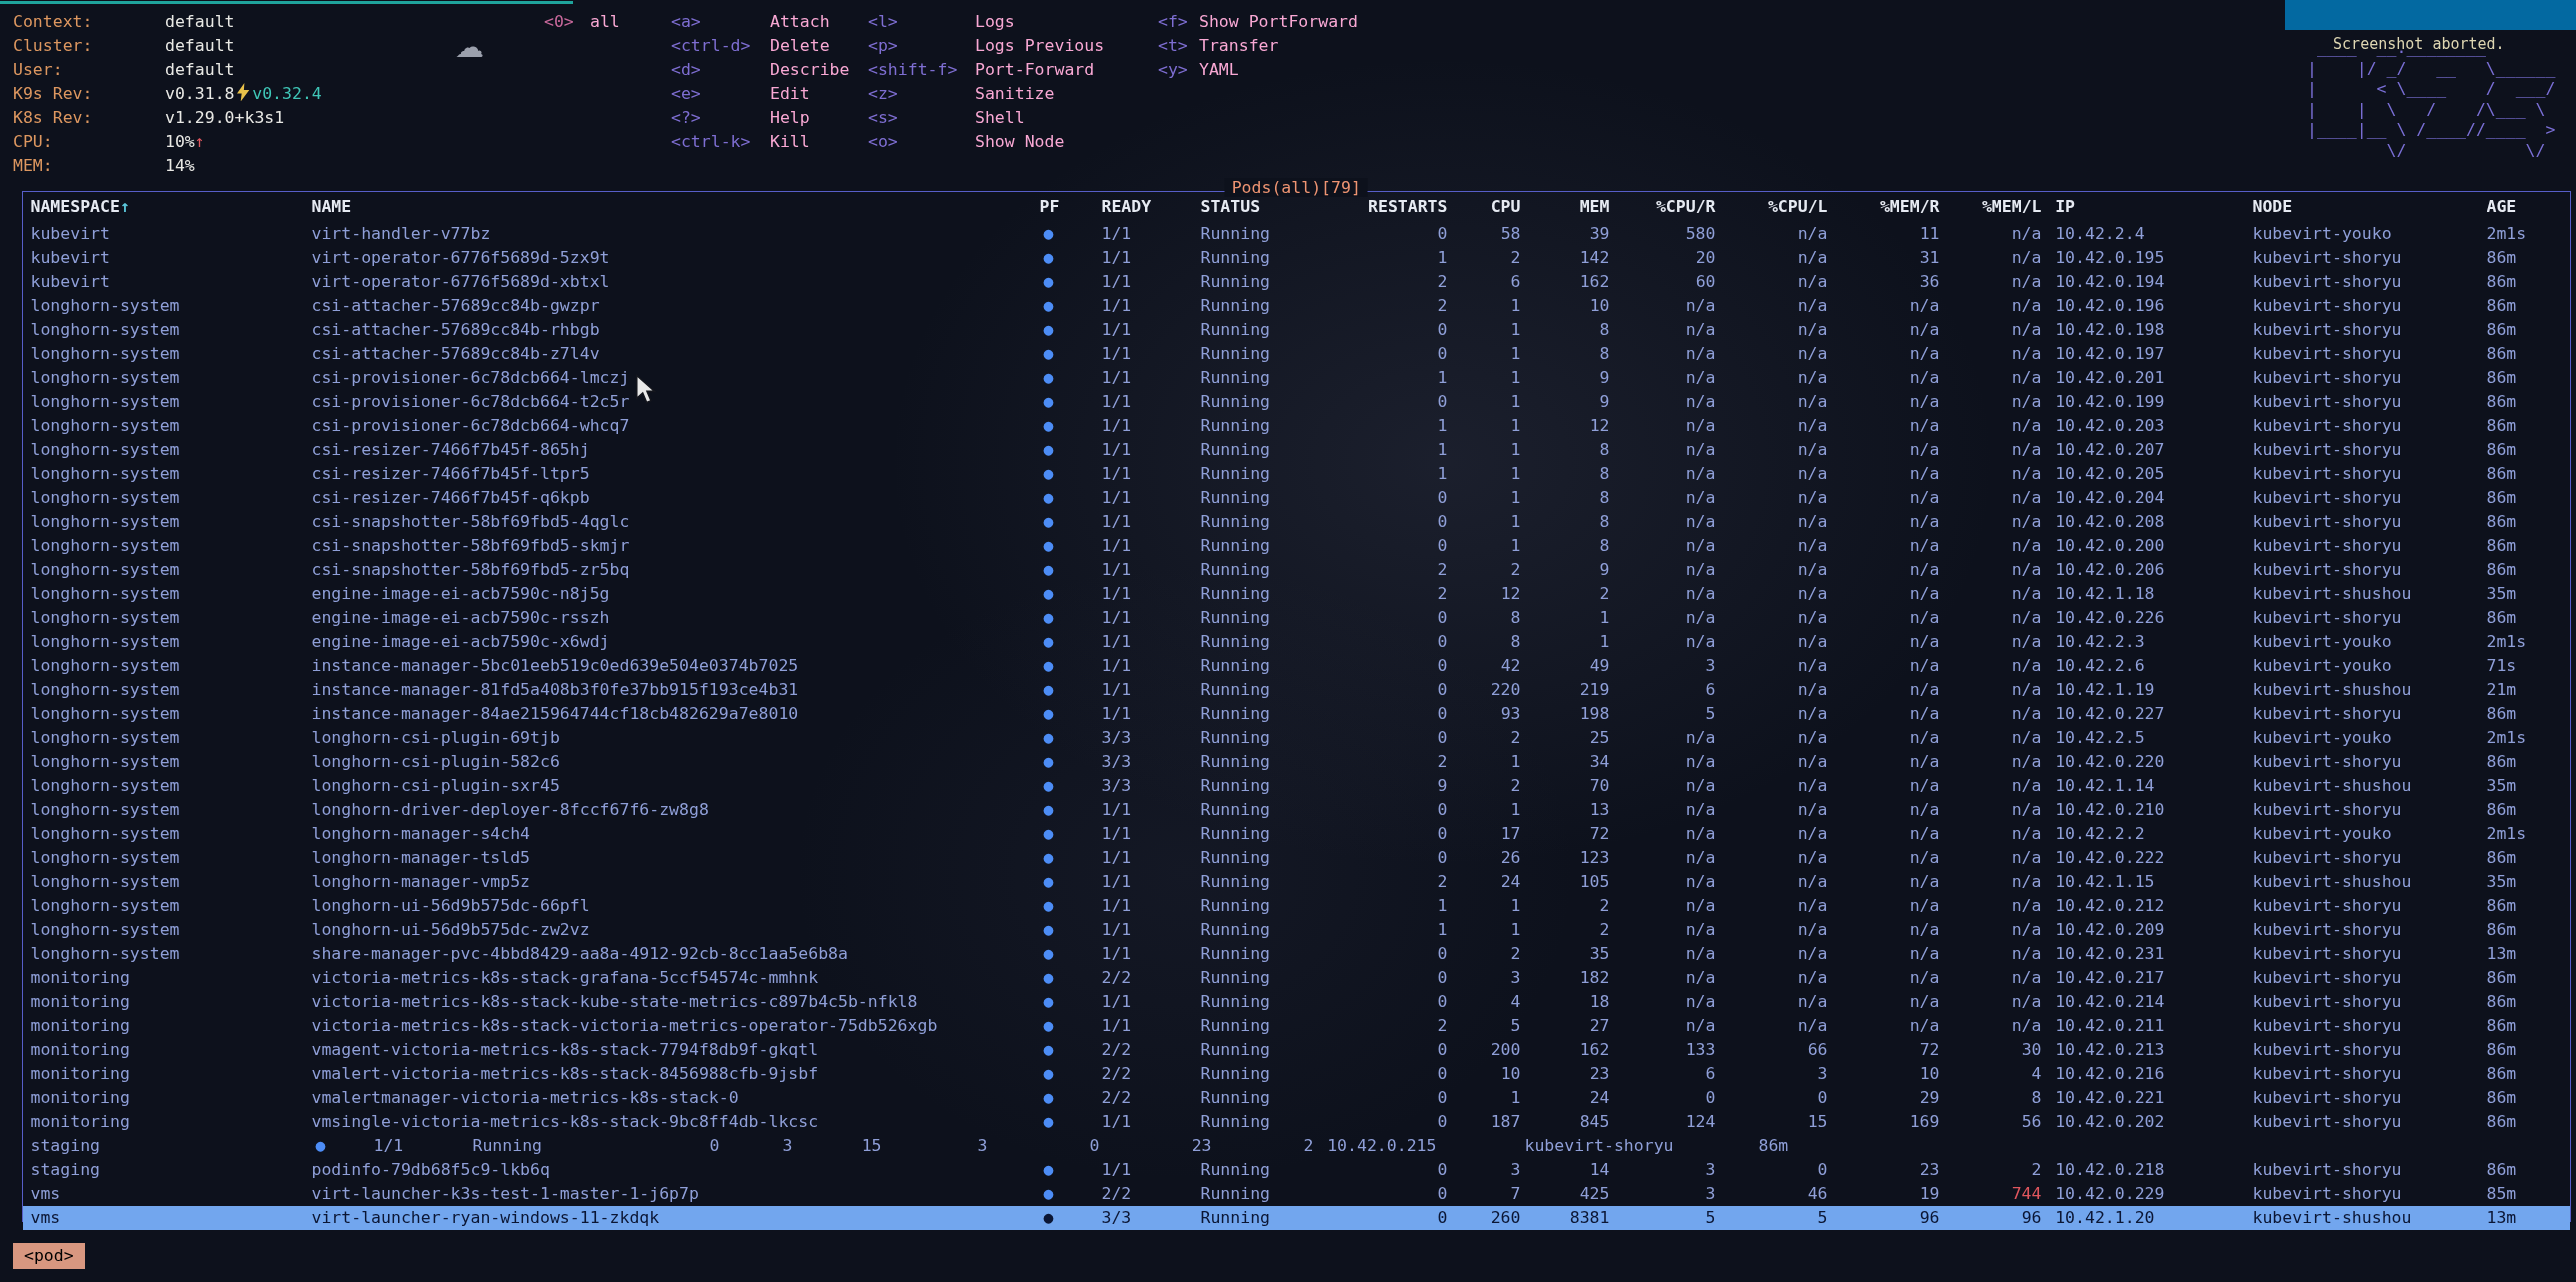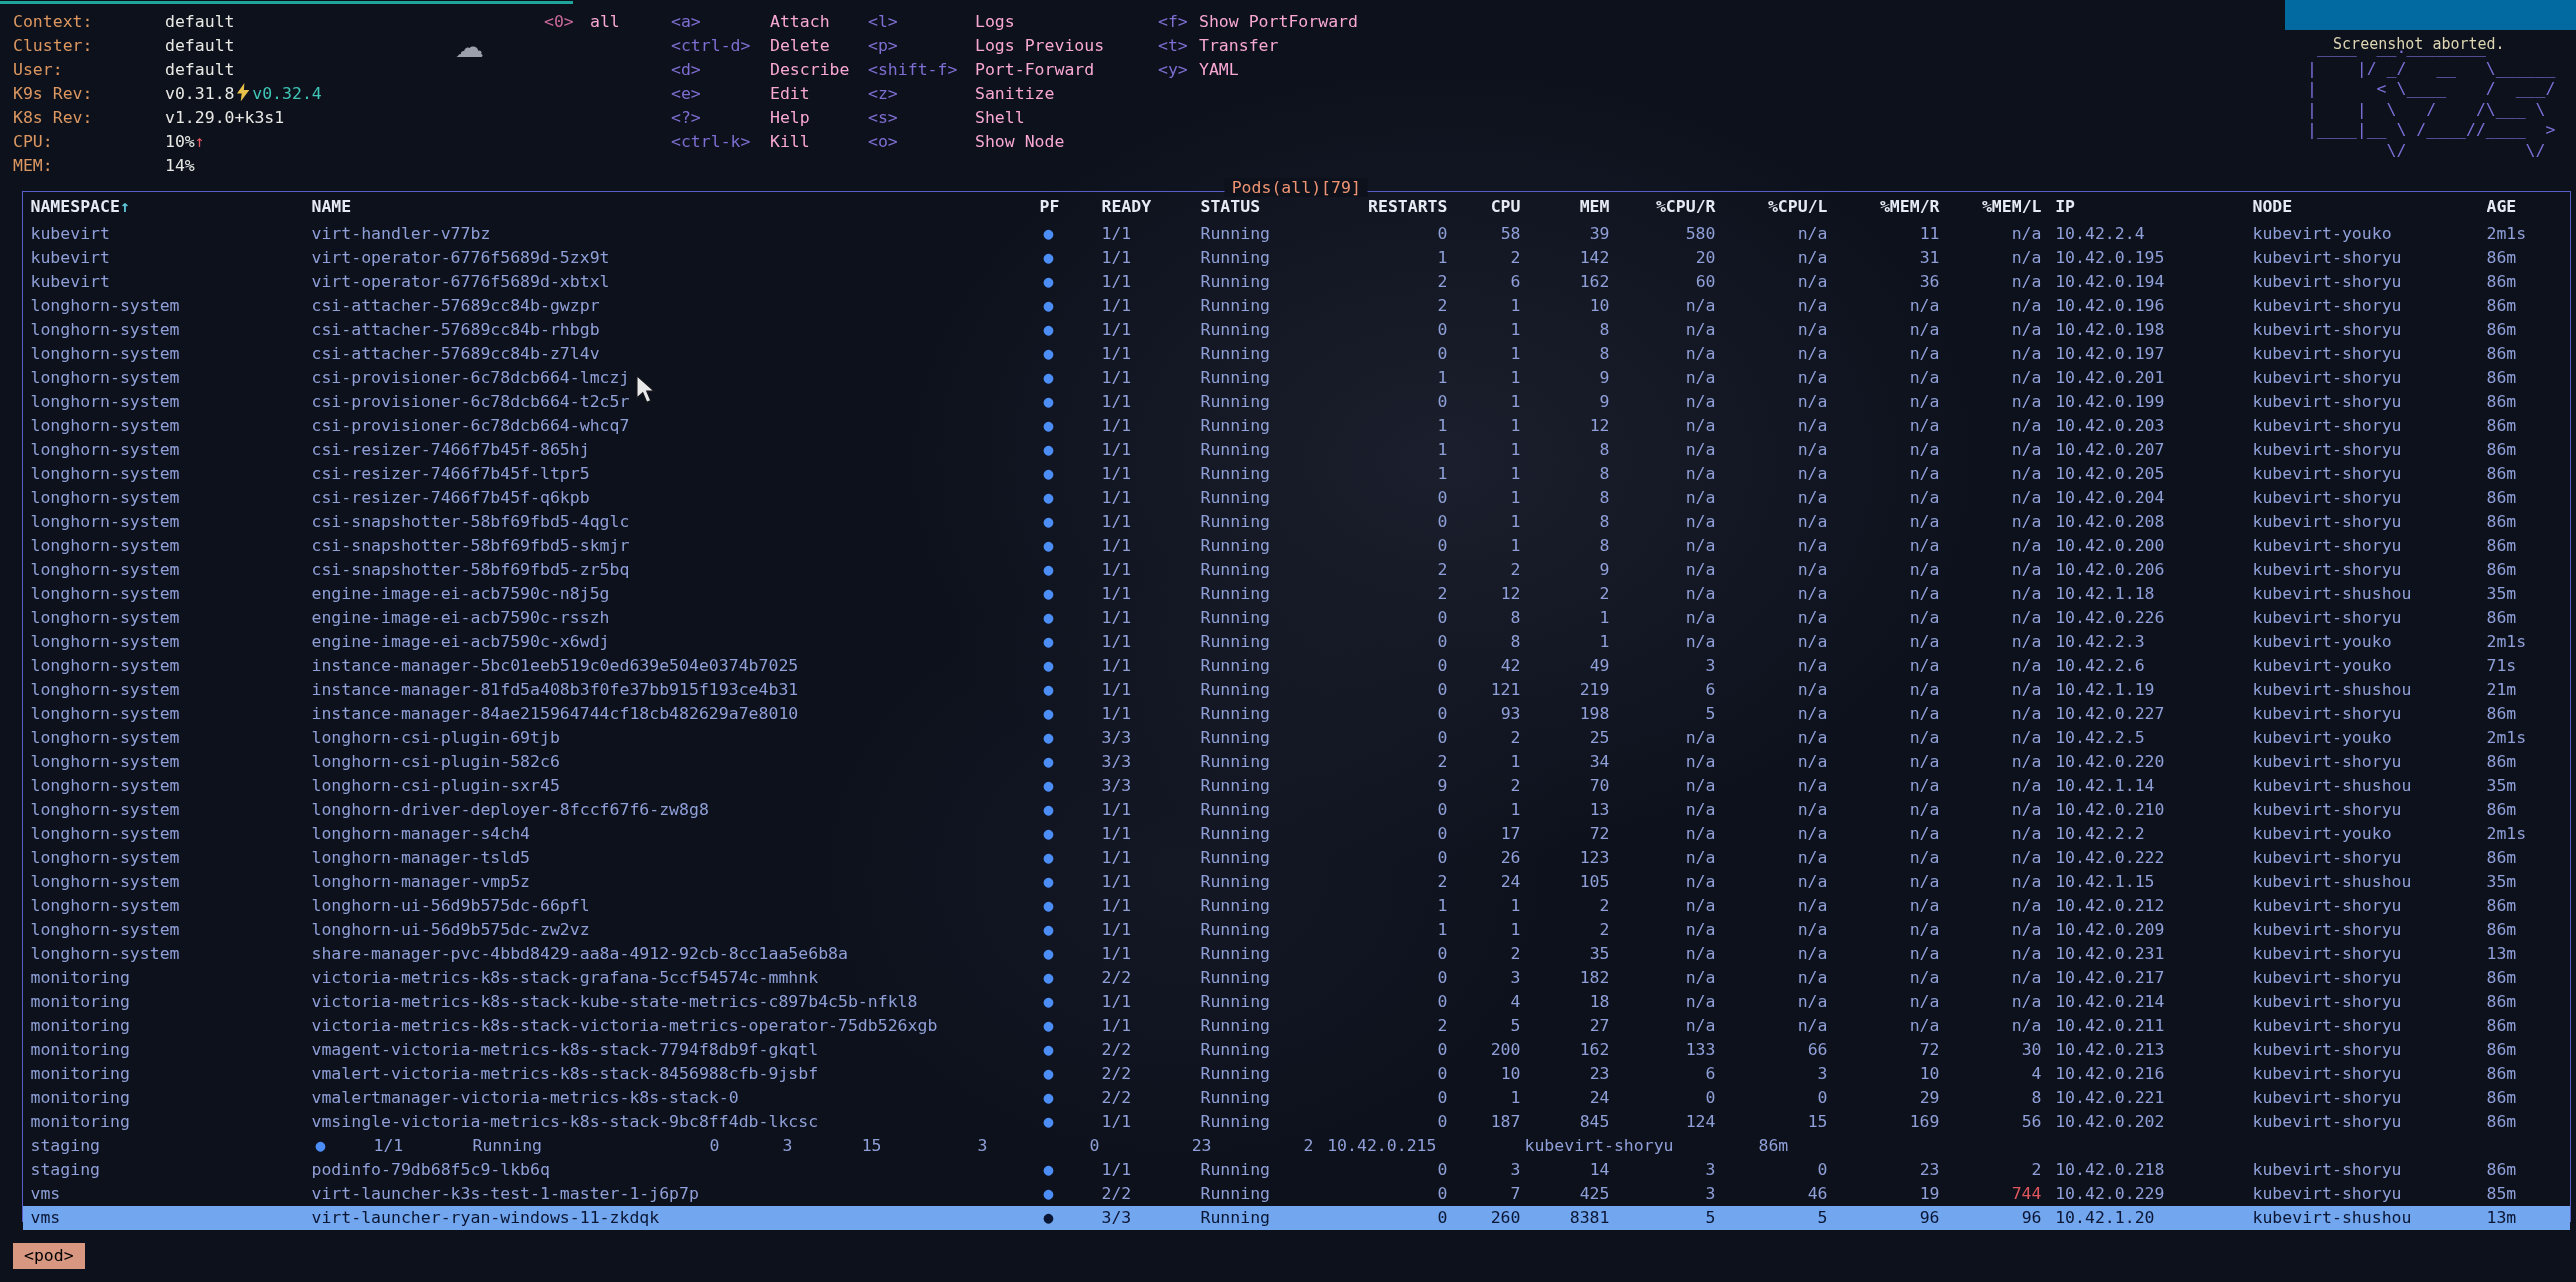--- a/index.html
+++ b/index.html
@@ -471,21 +471,21 @@
         <span class="cell w-node">kubevirt-youko</span>
         <span class="cell w-age">71s</span>
       </div>
       <div class="row">
         <span class="cell w-ns">longhorn-system</span>
         <span class="cell w-name">instance-manager-81fd5a408b3f0fe37bb915f193ce4b31</span>
         <span class="cell w-pf pf-dot">●</span>
         <span class="cell w-ready">1/1</span>
         <span class="cell w-status">Running</span>
         <span class="cell w-restarts c-right">0</span>
-        <span class="cell w-cpu c-right">121</span>
+        <span class="cell w-cpu c-right">220</span>
         <span class="cell w-mem c-right">219</span>
         <span class="cell w-cpur c-right">6</span>
         <span class="cell w-cpul c-right">n/a</span>
         <span class="cell w-memr c-right">n/a</span>
         <span class="cell w-meml c-right">n/a</span>
         <span class="cell w-ip">10.42.1.19</span>
         <span class="cell w-node">kubevirt-shushou</span>
         <span class="cell w-age">21m</span>
       </div>
       <div class="row">

